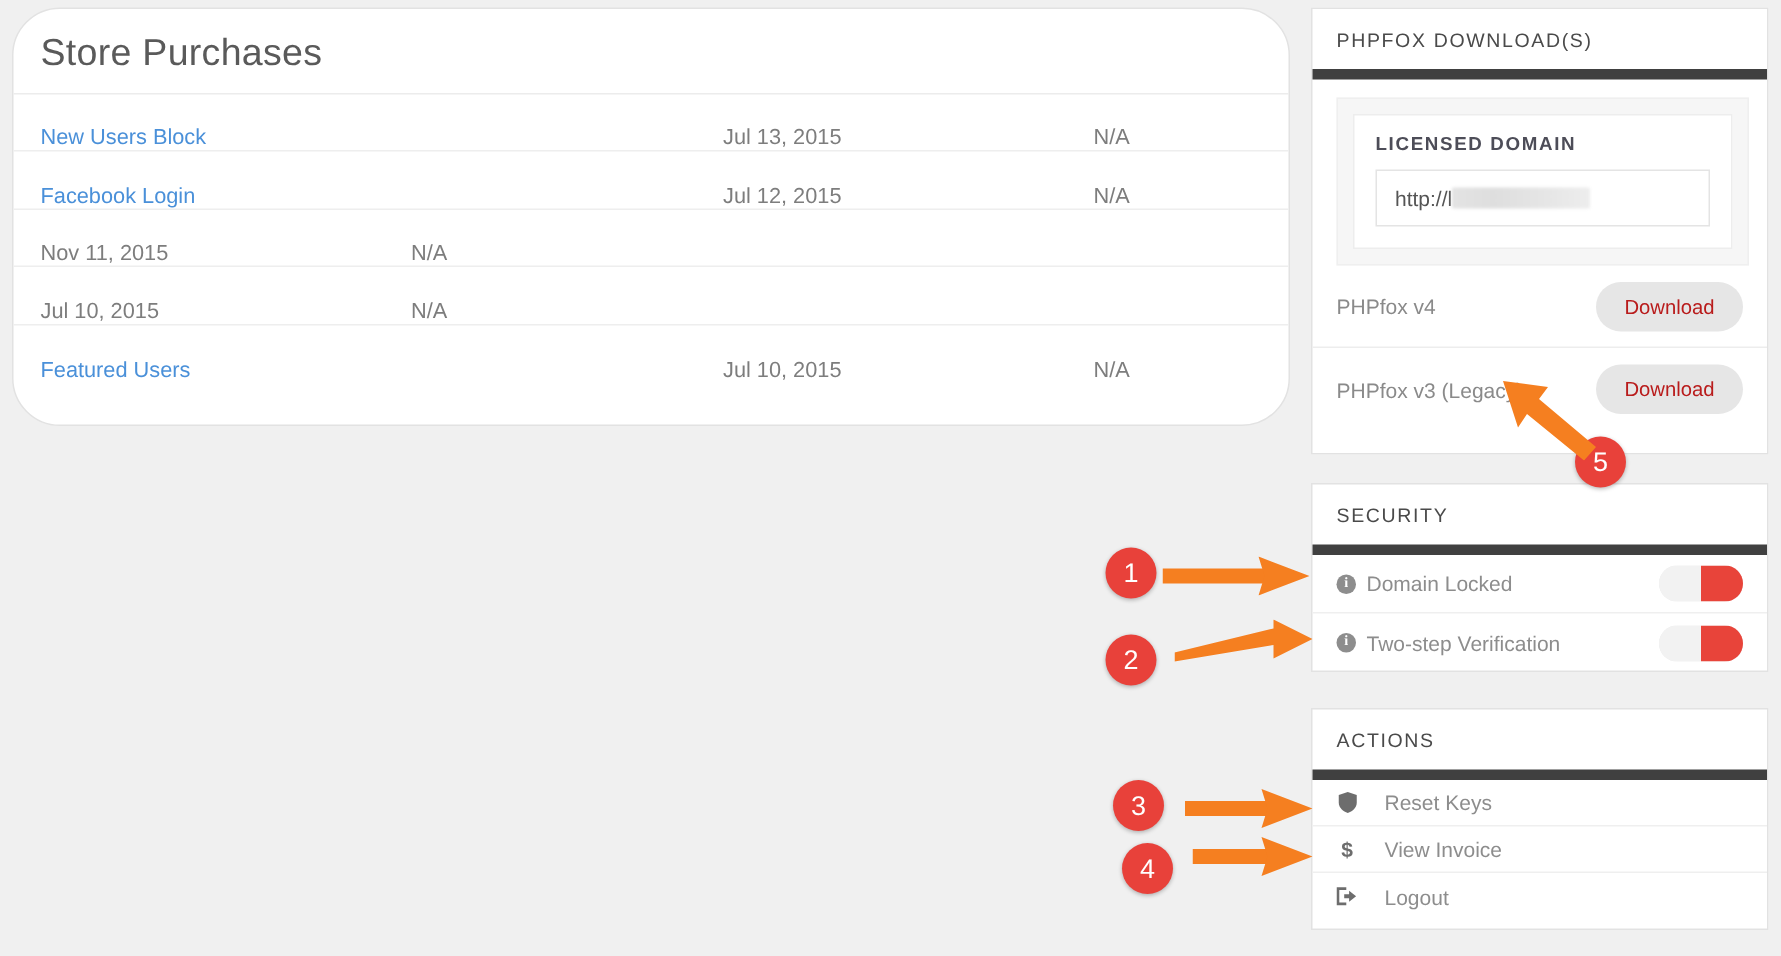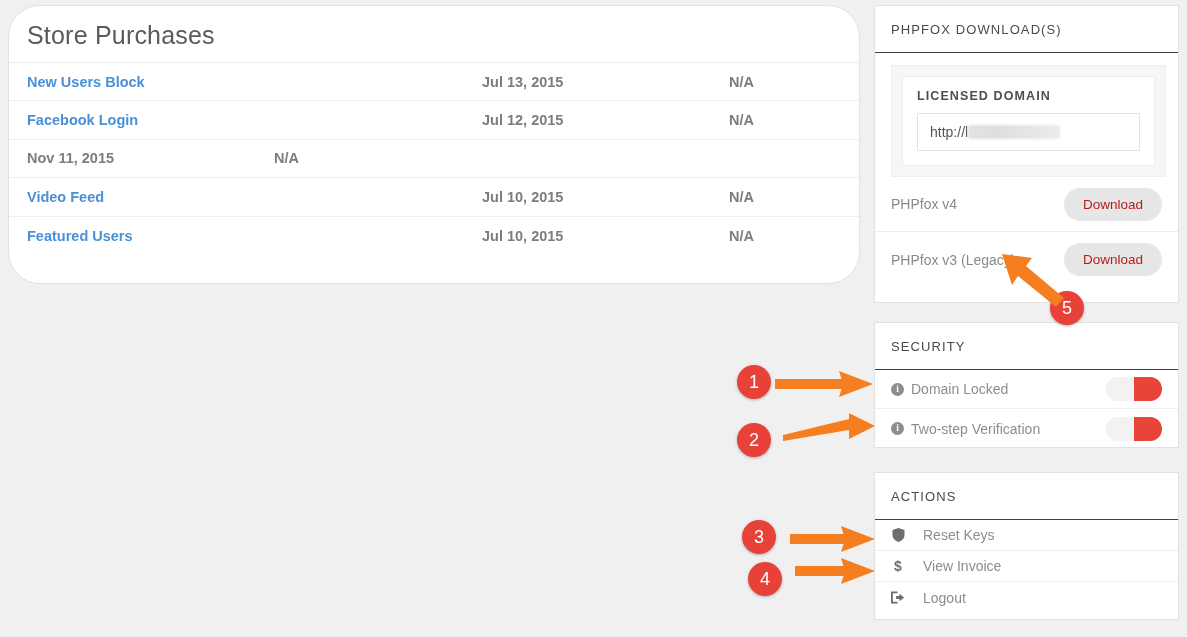--- a/index.html
+++ b/index.html
@@ -33,39 +33,38 @@
     display: inline-block; height: 13px; margin: 0 2px;
     background: linear-gradient(90deg,#e3e3e3,#dedede 30%,#e6e6e6 70%,#ededed);
     filter: blur(1.1px);
     border-radius: 1px;
     vertical-align: middle;
   }
   .redact.r1 { width: 215px; }
   .redact.r2 { width: 200px; }
 
   .p-row {
-    display: flex; align-items: center;
+    display: flex; align-items: flex-end;
     height: 38.4px;
     border-bottom: 1px solid #eeeeee;
     padding: 0 18px;
-    font-weight: bold;
   }
   .p-row:last-child { border-bottom: none; }
   .p-name { width: 455px; font-size: 14.5px; color: #4a90d9; }
   .p-date { width: 247px; font-size: 14.5px; color: #7d7d7d; }
   .p-extra { font-size: 14.5px; color: #7d7d7d; }
 
   
   #downloads-panel { left: 874px; top: 5px; width: 305px; height: 298px; }
   #security-panel  { left: 874px; top: 322px; width: 305px; height: 126px; }
   #actions-panel   { left: 874px; top: 472px; width: 305px; height: 148px; }
 
   .sec-head {
     padding: 0 16px; height: 47px; display: flex; align-items: center;
-    border-bottom: 1px solid #404040;
+    border-bottom: 7px solid #404040;
     font-size: 13px; color: #4a4a4a; letter-spacing: 1.1px; font-weight: 400;
   }
 
   
   .lic-well {
     margin: 12px 12px 0 16px; background: #f6f6f6;
     border: 1px solid #efefef; padding: 10px;
   }
   .lic-inner { background: #fff; border: 1px solid #ededed; padding: 12px 14px 14px 14px; }
   .lic-label {
@@ -154,21 +153,20 @@
         <div class="p-row">
           <div class="p-name">Facebook Login</div>
           <div class="p-date">Jul 12, 2015</div>
           <div class="p-extra">N/A</div>
         </div>
         <div class="p-row">
           <div class="p-date">Nov 11, 2015</div>
           <div class="p-extra">N/A</div>
         </div>
         <div class="p-row">
-          <div class="p-name">Video Feed</div>
           <div class="p-date">Jul 10, 2015</div>
           <div class="p-extra">N/A</div>
         </div>
         <div class="p-row">
           <div class="p-name">Featured Users</div>
           <div class="p-date">Jul 10, 2015</div>
           <div class="p-extra">N/A</div>
         </div>
       </div>
   </div>

